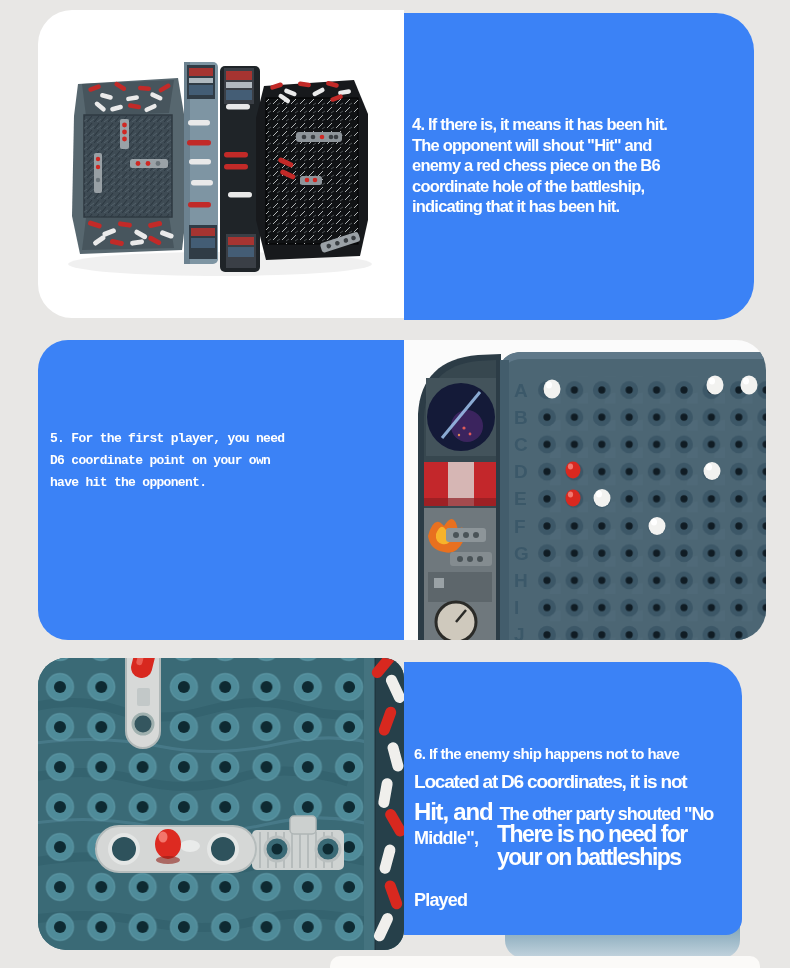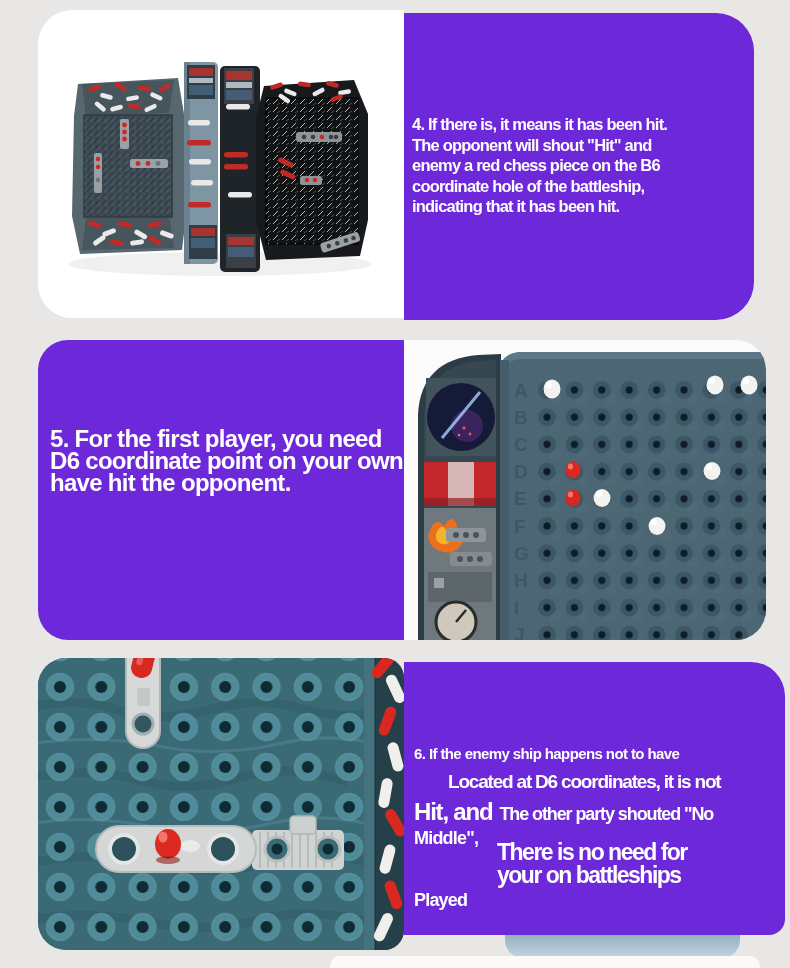--- a/index.html
+++ b/index.html
@@ -4,46 +4,46 @@
 <style>
   html,body{margin:0;padding:0;}
   body{
     width:790px;height:968px;position:relative;
     background:#e8e7e5;
     font-family:"Liberation Sans",sans-serif;
     overflow:hidden;
   }
   .abs{position:absolute;}
   .card{position:absolute;overflow:hidden;}
-  .bluebox{background:#6d28d9;}
+  .bluebox{background:#3b82f6;}
   .txt{color:#ffffff;font-weight:bold;}
 
   
   #s1-photo{left:38px;top:10px;width:366px;height:308px;background:#ffffff;border-radius:34px 0 0 34px;}
   #s1-box{left:404px;top:13px;width:350px;height:307px;border-radius:0 38px 38px 0;}
   #s1-text{position:absolute;left:8px;top:101px;font-size:16.5px;letter-spacing:-0.8px;line-height:20.5px;white-space:nowrap;}
 
   
   #s2-box{left:38px;top:340px;width:366px;height:300px;border-radius:30px 0 0 30px;}
-  #s2-text{position:absolute;left:12px;top:88px;font-size:24px;letter-spacing:-0.7px;line-height:22px;white-space:nowrap;}
+  #s2-text{position:absolute;left:12px;top:88px;font-size:13px;letter-spacing:-0.7px;line-height:22px;white-space:nowrap;font-family:Liberation Mono, monospace;}
   #s2-photo{left:404px;top:340px;width:362px;height:300px;background:#fbfbfb;border-radius:0 30px 30px 0;}
 
   
   #s3-photo{left:38px;top:658px;width:366px;height:292px;border-radius:28px 20px 20px 28px;background:#3a6a76;}
   #s3-tab{left:505px;top:890px;width:235px;height:68px;border-radius:0 0 18px 18px;
           background:linear-gradient(180deg,#6391ab 30%,#9fbac9 75%,#c3d4de 100%);}
-  #s3-box{left:404px;top:662px;width:381px;height:273px;border-radius:0 34px 16px 0;}
+  #s3-box{left:404px;top:662px;width:338px;height:273px;border-radius:0 34px 16px 0;}
   #s3-box .frag{position:absolute;white-space:nowrap;}
   .s6-l1{left:10px;top:83px;font-size:15px;letter-spacing:-0.6px;}
-  .s6-l2{left:10px;top:109px;font-size:19px;letter-spacing:-1.2px;margin-left:34px;}
+  .s6-l2{left:10px;top:109px;font-size:19px;letter-spacing:-1.2px;}
   .s6-l3{left:10px;top:136px;}
   .s6-l3 .xl{font-size:24px;letter-spacing:-1.2px;font-weight:bold;}
   .s6-l3 .md{font-size:18px;letter-spacing:-1.1px;font-weight:bold;margin-left:7px;}
   .s6-mid{left:10px;top:166px;font-size:18px;letter-spacing:-0.8px;}
-  .s6-big{left:93px;top:161px;font-size:23px;letter-spacing:-1.5px;line-height:23px;margin-top:18px;}
+  .s6-big{left:93px;top:161px;font-size:23px;letter-spacing:-1.5px;line-height:23px;}
   .s6-played{left:10px;top:197px;font-size:18px;letter-spacing:-0.8px;margin-top:31px;}
 
   #bottom-strip{left:330px;top:956px;width:430px;height:12px;background:#fbfaf8;border-radius:10px 10px 0 0;}
 
   svg{display:block;}
   .boardletter{font-family:"Liberation Sans",sans-serif;font-weight:bold;font-size:19px;fill:#3a5768;opacity:0.9;}
 </style>
 </head>
 <body>
 

